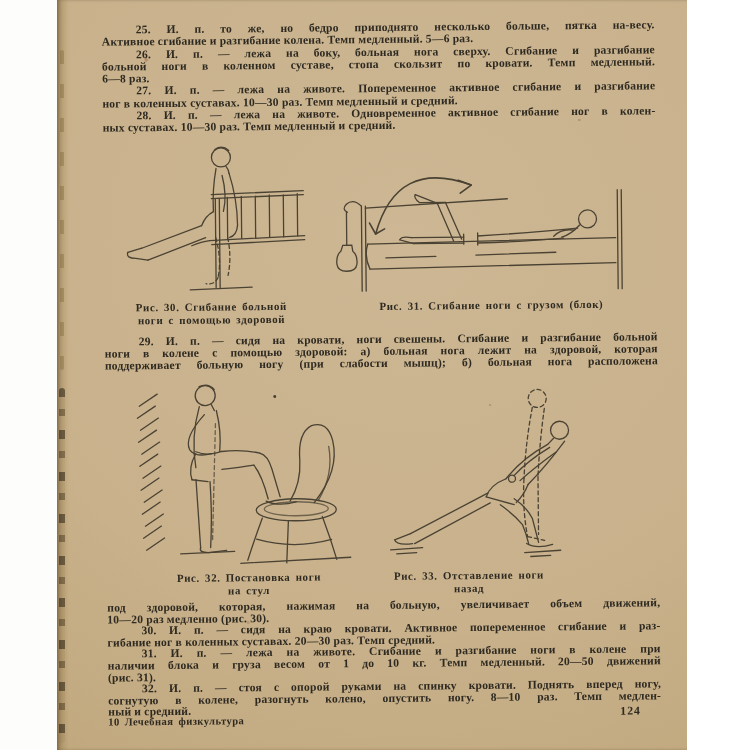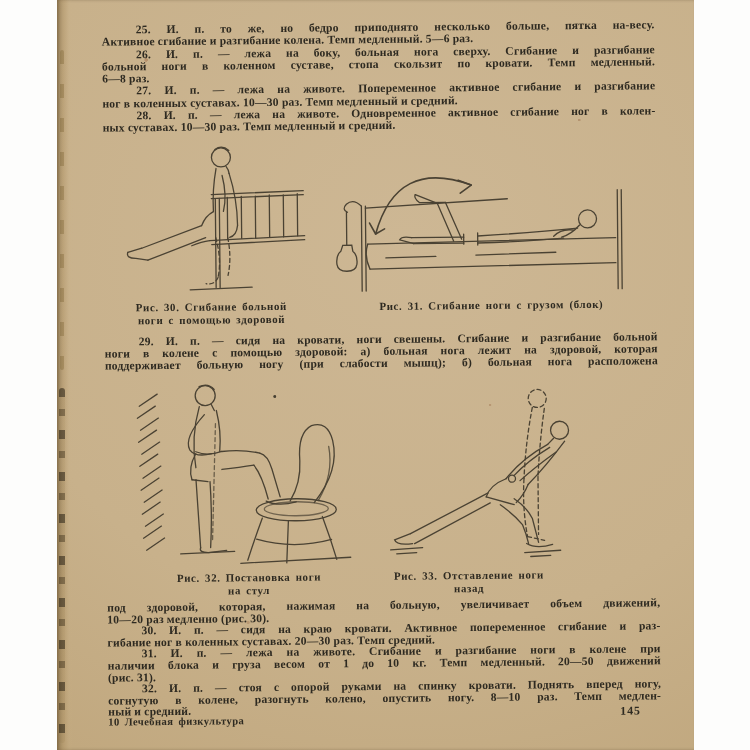--- a/index.html
+++ b/index.html
@@ -1,16 +1,16 @@
 <!DOCTYPE html>
 <html><head>
 <meta charset="utf-8">
 <style>
   html,body{margin:0;padding:0;background:#ffffff;}
-  .scan{position:relative;width:750px;height:750px;background:#fdfdfc;overflow:hidden;
+  .scan{position:relative;width:687px;height:750px;background:#fdfdfc;overflow:hidden;
         font-family:"Liberation Serif", serif;}
   .page{position:absolute;left:57px;top:0;width:637px;height:750px;
         background:
           radial-gradient(circle 2px at 14% 8%, rgba(150,85,50,.35) 0 1.5px, transparent 2px),
           radial-gradient(circle 1.5px at 82% 16%, rgba(130,75,40,.3) 0 1px, transparent 1.5px),
           radial-gradient(circle 1.5px at 68% 54%, rgba(130,75,40,.28) 0 1px, transparent 1.5px),
           radial-gradient(circle 2px at 30% 83%, rgba(140,80,45,.25) 0 1.2px, transparent 2px),
           radial-gradient(120% 95% at 55% 32%, #cdb794 0%, #c8b18b 55%, #bda378 100%);
         box-shadow:inset 2px 0 3px rgba(70,50,25,.35);}
   .binding{position:absolute;left:0;top:0;width:16px;height:100%;
@@ -242,17 +242,17 @@
         <span class="line">гибание ног в коленных суставах. 20—30 раз. Темп средний.</span>
         <span class="line indent just">31. И. п. — лежа на животе. Сгибание и разгибание ноги в колене при</span>
         <span class="line just">наличии блока и груза весом от 1 до 10 кг. Темп медленный. 20—50 движений</span>
         <span class="line">(рис. 31).</span>
         <span class="line indent just">32. И. п. — стоя с опорой руками на спинку кровати. Поднять вперед ногу,</span>
         <span class="line just">согнутую в колене, разогнуть колено, опустить ногу. 8—10 раз. Темп медлен-</span>
         <span class="line">ный и средний.</span>
       </div>
 
       <div class="footer-sig">10 Лечебная физкультура</div>
-      <div class="page-num">145</div>
+      <div class="page-num">124</div>
 
     </div>
   </div>
 </div>
 
 </body></html>

